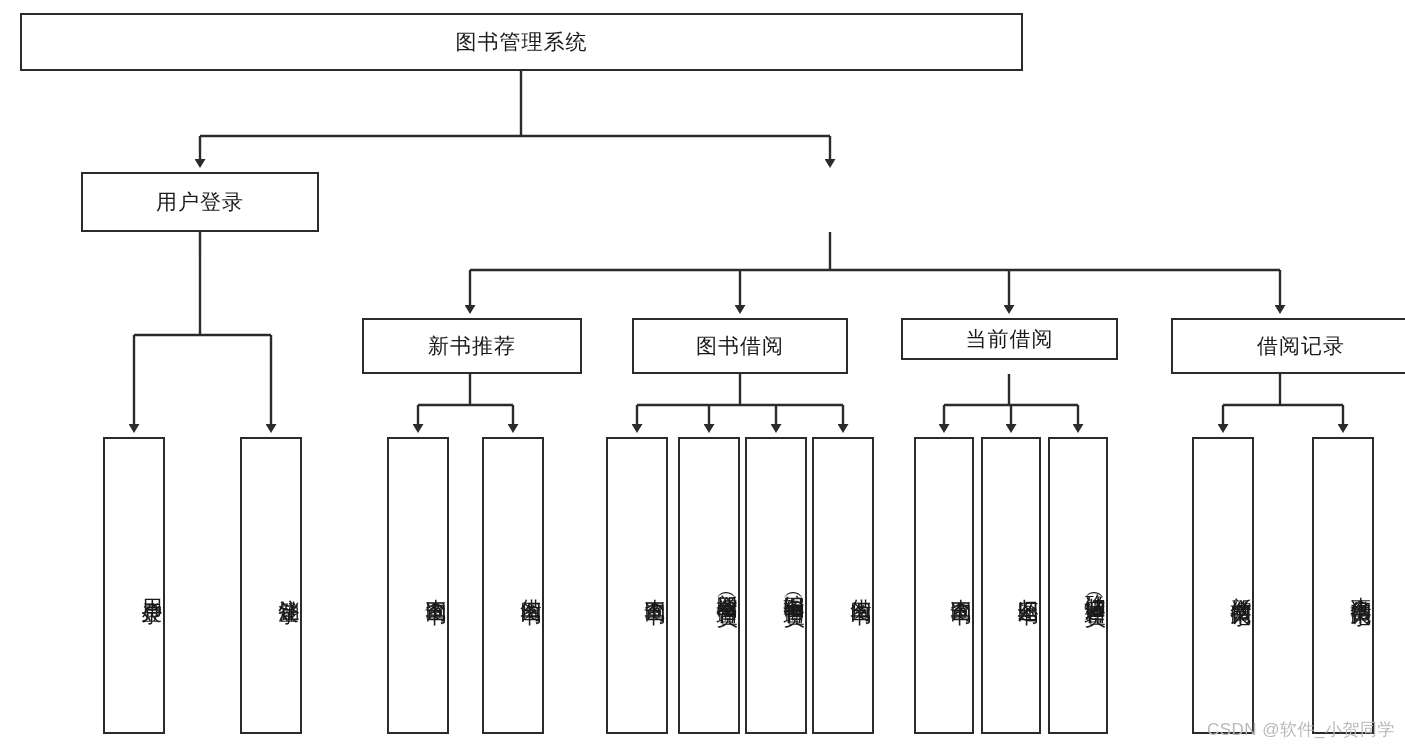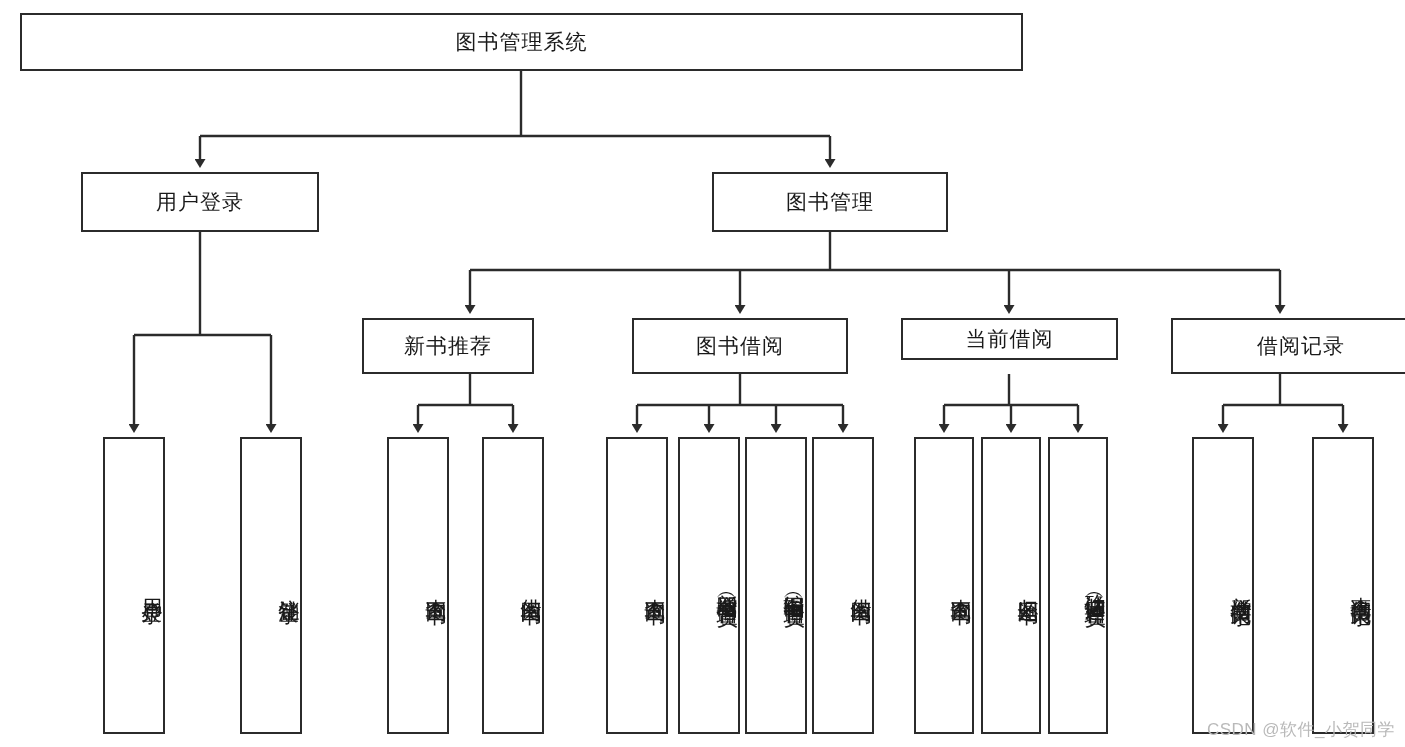--- a/index.html
+++ b/index.html
@@ -123,25 +123,22 @@
     </g>
   </svg>
 
   <div class="node h" style="left:20px; top:13px; width:1003px; height:58px;">
     <span>图书管理系统</span>
   </div>
 
   <div class="node h" style="left:81px; top:172px; width:238px; height:60px;">
     <span>用户登录</span>
   </div>
-  <div class="node h" style="left:712px; top:172px; width:236px; height:60px;">
-    <span>图书管理</span>
-  </div>
 
-  <div class="node h" style="left:362px; top:318px; width:172px; height:56px;">
+  <div class="node h" style="left:362px; top:318px; width:220px; height:56px;">
     <span>新书推荐</span>
   </div>
   <div class="node h" style="left:632px; top:318px; width:216px; height:56px;">
     <span>图书借阅</span>
   </div>
   <div class="node h" style="left:901px; top:318px; width:217px; height:42px;">
     <span>当前借阅</span>
   </div>
   <div class="node h" style="left:1171px; top:318px; width:260px; height:56px;">
     <span>借阅记录</span>

